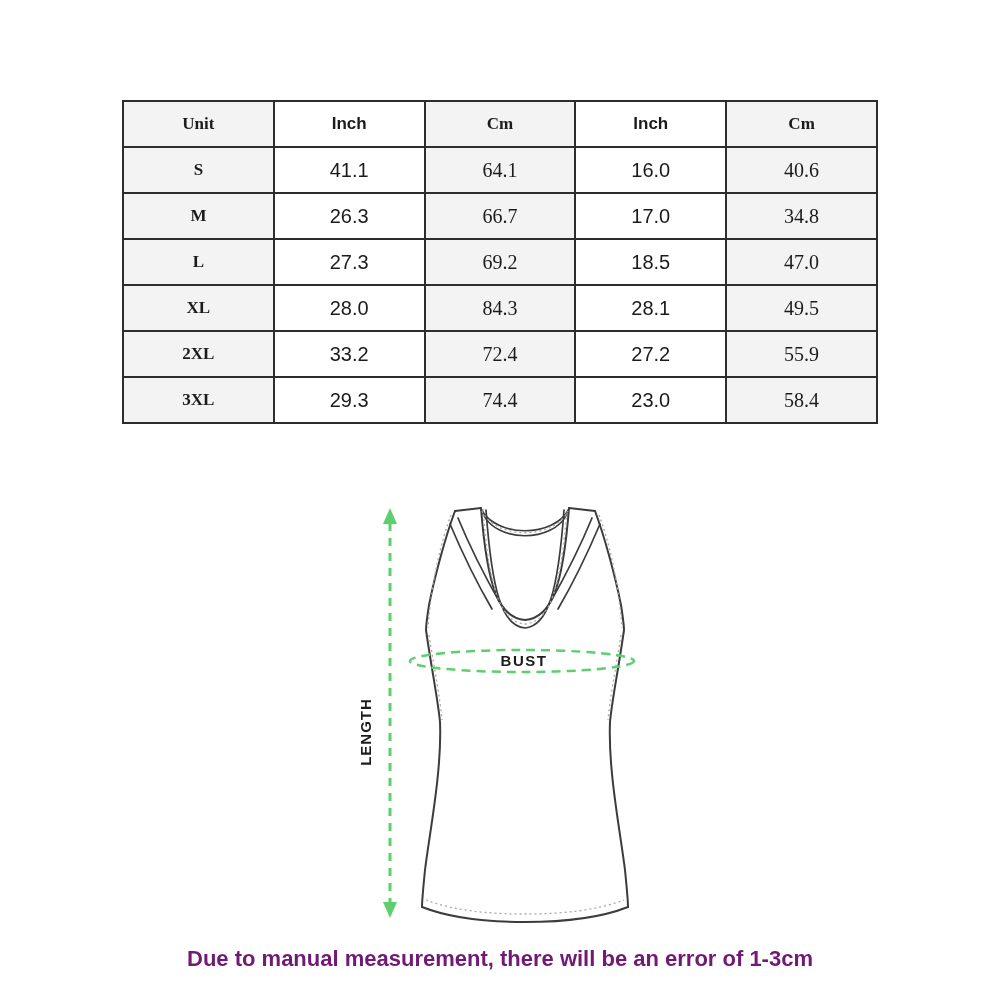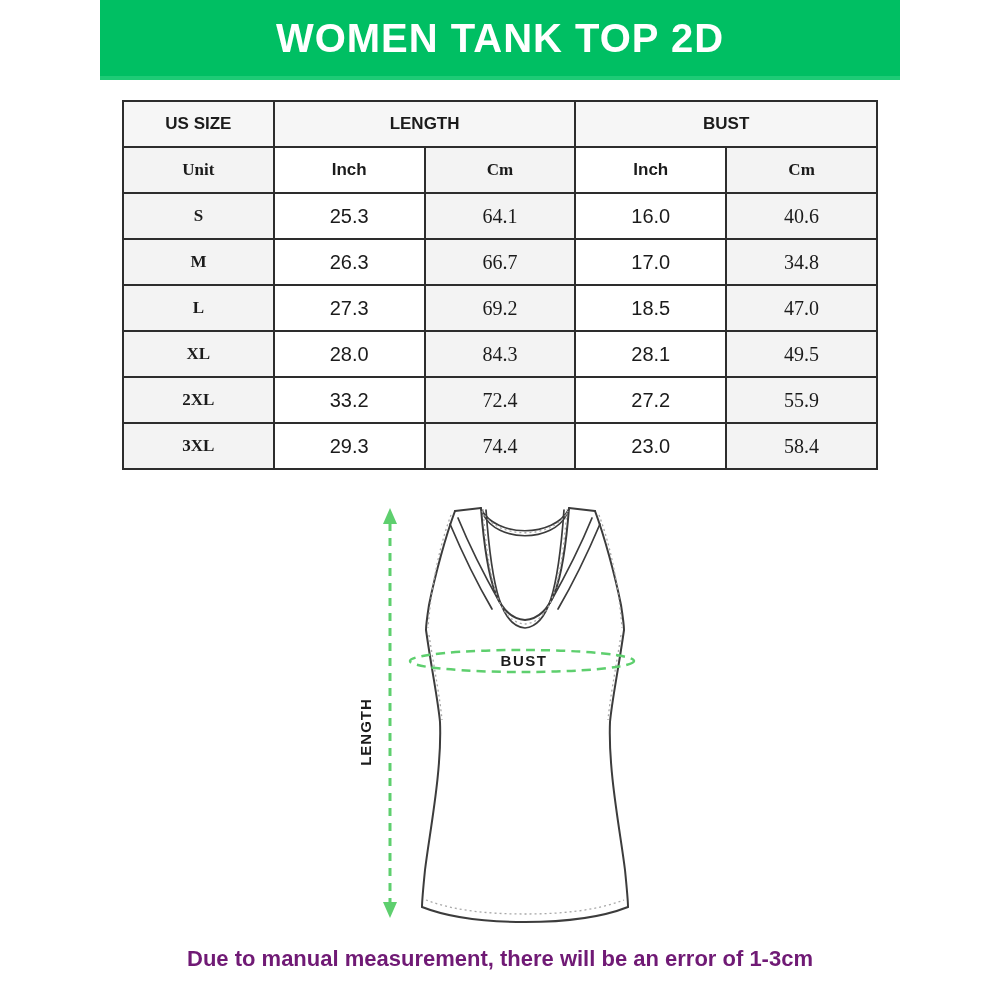--- a/index.html
+++ b/index.html
@@ -41,49 +41,41 @@
   .note {
     position:absolute; left:0; top:946px; width:1000px; text-align:center;
     color:#701a75; font-size:22px; font-weight:bold;
   }
 </style>
 </head>
 <body>
 
 <div class="page">
 
-  <div class="banner">
-    <h1>WOMEN TANK TOP 2D</h1>
-  </div>
 
   <div class="table-wrap">
     <table class="size-chart">
       <colgroup>
           <col style="width:20%">
           <col style="width:20%">
           <col style="width:20%">
           <col style="width:20%">
           <col style="width:20%">
         </colgroup>
       <tbody>
-          <tr>
-        <th class="shade1">US SIZE</th>
-        <th class="shade1" colspan="2">LENGTH</th>
-        <th class="shade1" colspan="2">BUST</th>
-      </tr>
       <tr>
         <th class="shade">Unit</th>
         <th>Inch</th>
         <th class="shade">Cm</th>
         <th>Inch</th>
         <th class="shade">Cm</th>
       </tr>
       <tr>
         <td class="rowhdr shade">S</td>
-        <td>25.3</td>
+        <td>41.1</td>
         <td class="shade">64.1</td>
         <td>16.0</td>
         <td class="shade">40.6</td>
       </tr>
       <tr>
         <td class="rowhdr shade">M</td>
         <td>26.3</td>
         <td class="shade">66.7</td>
         <td>17.0</td>
         <td class="shade">34.8</td>

